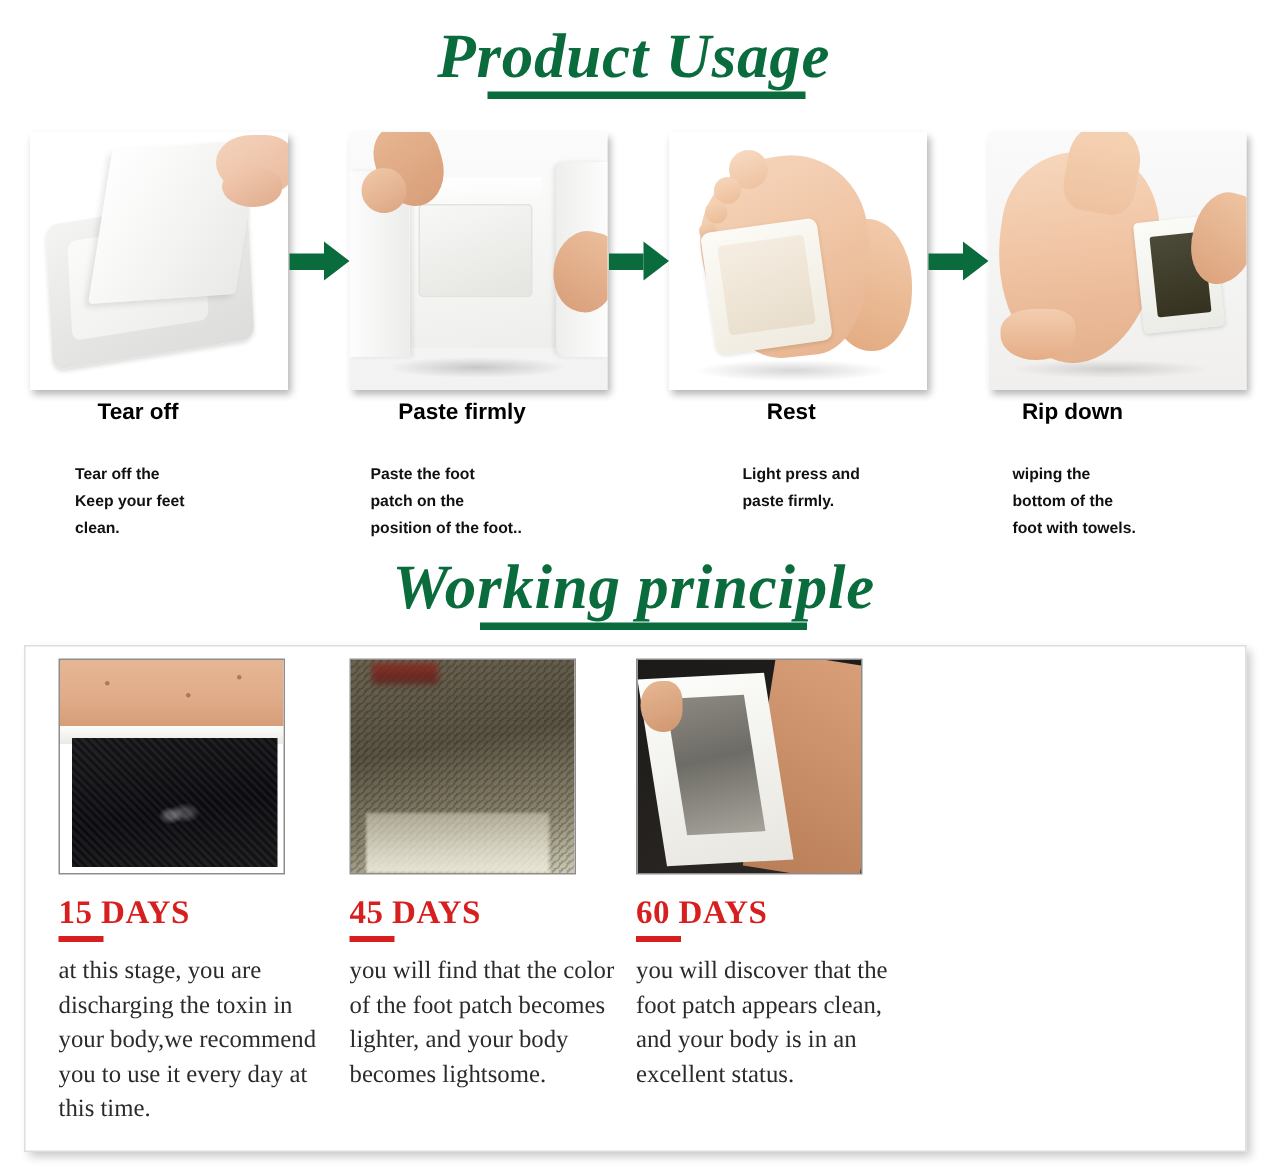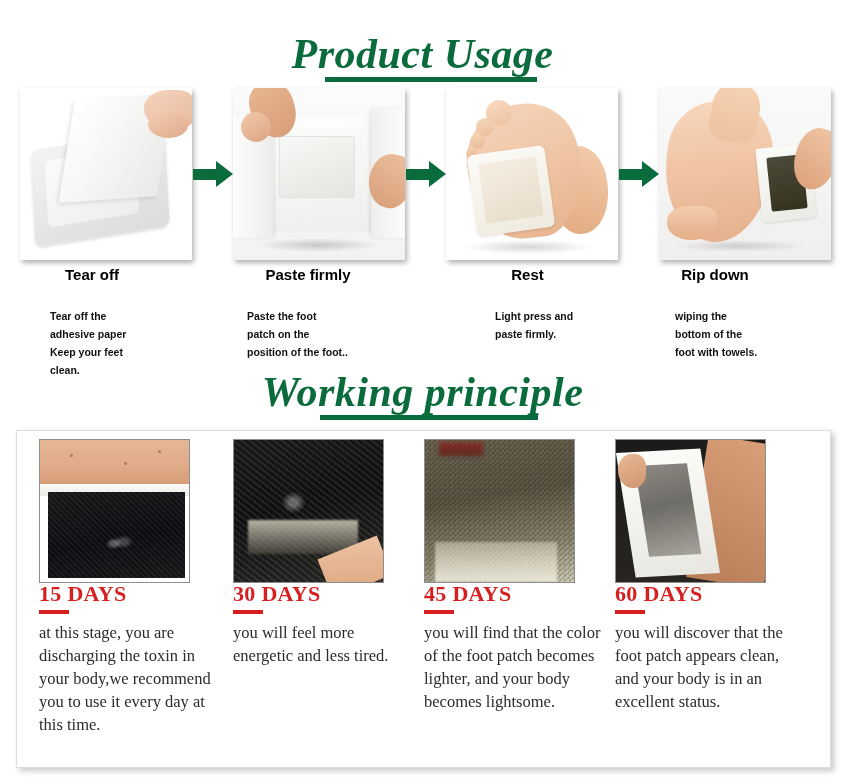--- a/index.html
+++ b/index.html
@@ -28,21 +28,21 @@
     letter-spacing: 0.5px;
     line-height: 1.05;
     display: inline-block;
   }
   .title-underline {
     width: 212px;
     height: 5px;
     background: #0a6b3d;
     margin: 1px auto 0 auto;
   }
-  #title-usage-wrap { padding-top: 32px; }
+  #title-usage-wrap { padding-top: 16px; }
   #title-usage-wrap .title-underline { margin-left: auto; margin-right: auto; transform: translateX(8px); }
   #title-principle-wrap { padding-top: 6px; }
   #title-principle-wrap .title-underline { width: 218px; transform: translateX(6px); }
 
   
   .steps-row {
     position: absolute;
     top: 88px;
     left: 0;
     width: 845px;
@@ -165,21 +165,21 @@
     border: 1px solid #8d8d8d;
     overflow: hidden;
     position: relative;
   }
   .stage-days {
     font-family: "Liberation Serif", serif;
     font-weight: bold;
     font-size: 22px;
     color: #d81f1f;
     letter-spacing: 0.3px;
-    margin-top: 0;
+    margin-top: 14px;
     line-height: 1;
   }
   .stage-rule {
     width: 30px;
     height: 4px;
     background: #d81f1f;
     margin-top: 5px;
   }
   .stage-text {
     font-family: "Liberation Serif", serif;
@@ -563,21 +563,20 @@
 
   <div style="width:14px;flex:0 0 auto;"></div>
 </div>
 
 <div class="captions-row">
 
   <div class="caption-block" id="caption-1">
     <div class="caption-head">Tear off</div>
     <div class="caption-lines">
       <div>Tear off the</div>
-      <div>adhesive paper</div>
       <div>Keep your feet</div>
       <div>clean.</div>
     </div>
   </div>
 
   <div class="caption-block" id="caption-2">
     <div class="caption-head">Paste firmly</div>
     <div class="caption-lines">
       <div>Paste the foot</div>
       <div>patch on the</div>
@@ -619,30 +618,20 @@
           <span class="s-skin-spot" style="left:118px;top:10px;"></span>
         </div>
         <div class="s-white-strip"></div>
         <div class="s1-dark"></div>
       </div>
       <div class="stage-days">15 DAYS</div>
       <div class="stage-rule"></div>
       <div class="stage-text">at this stage, you are discharging the toxin in your body,we recommend you to use it every day at this time.</div>
     </div>
 
-    <div class="principle-col">
-      <div class="stage-photo">
-        <div class="s2-dark"></div>
-        <div class="s2-pale"></div>
-        <div class="s2-skin"></div>
-      </div>
-      <div class="stage-days">30 DAYS</div>
-      <div class="stage-rule"></div>
-      <div class="stage-text">you will feel more energetic and less tired.</div>
-    </div>
 
     <div class="principle-col">
       <div class="stage-photo">
         <div class="s3-mesh"></div>
         <div class="s3-red"></div>
         <div class="s3-pale"></div>
       </div>
       <div class="stage-days">45 DAYS</div>
       <div class="stage-rule"></div>
       <div class="stage-text">you will find that the color of the foot patch becomes lighter, and your body becomes lightsome.</div>

